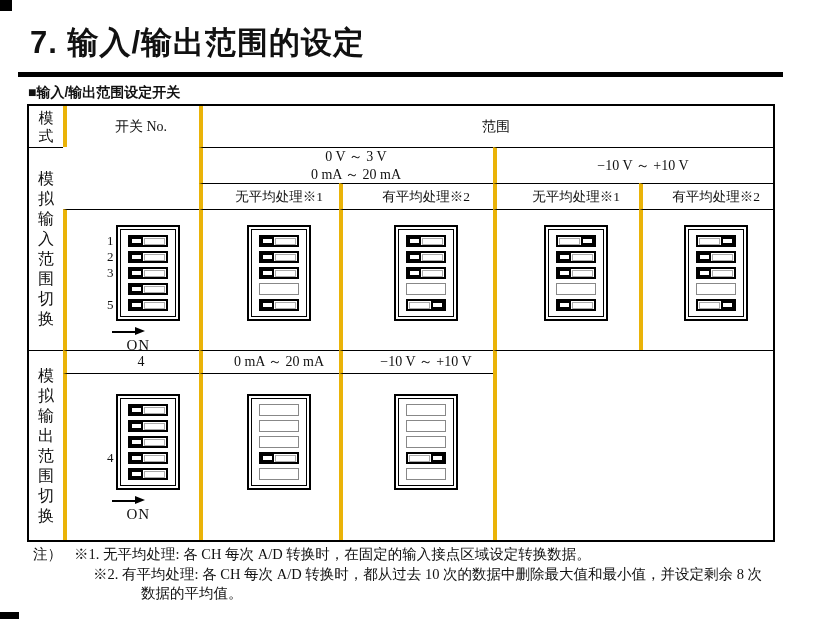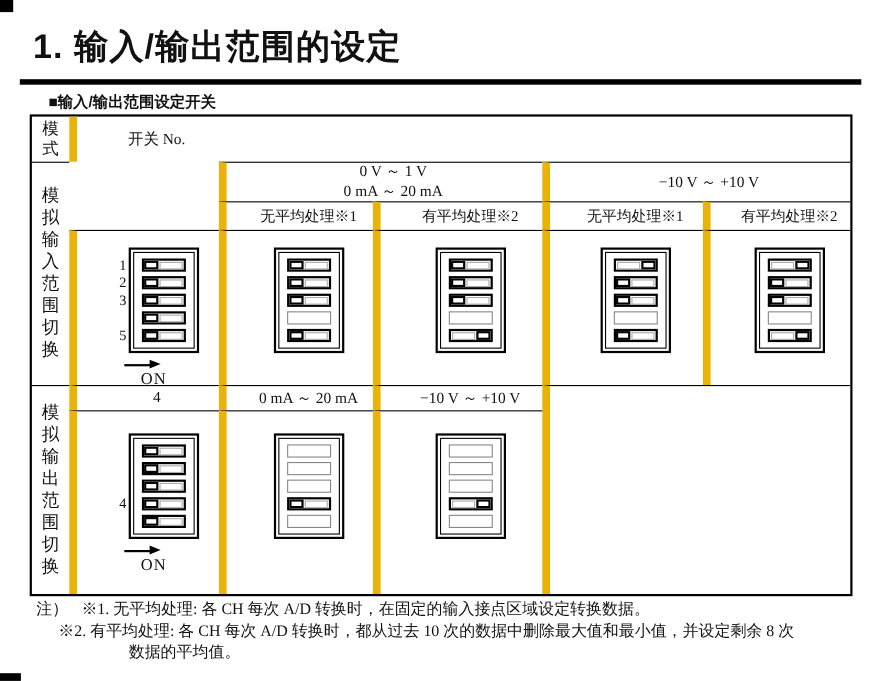--- a/index.html
+++ b/index.html
@@ -11,36 +11,36 @@
   .corner-top { left:0; top:0; width:12px; height:11px; }
   .corner-bottom { left:0; top:612px; width:19px; height:7px; }
 
   .title {
     position:absolute; left:30px; top:22px;
     font-family:"Liberation Sans", sans-serif; font-weight:bold; font-size:31px;
     letter-spacing:1px; white-space:nowrap;
   }
   .rule { position:absolute; left:18px; top:72px; width:765px; height:5px; background:#000; }
   .section-heading {
-    position:absolute; left:44px; top:84px;
+    position:absolute; left:28px; top:84px;
     font-family:"Liberation Sans", sans-serif; font-weight:bold; font-size:14px;
   }
 
   .range-table {
     position:absolute; left:27px; top:104px; width:748px; height:438px;
     display:grid;
     grid-template-columns:34px 136px 140px 154px 146px 134px;
     grid-template-rows:41px 36px 26px 141px 23px 167px;
     border:2px solid #000; box-sizing:border-box; background:#fff;
   }
   .cell {
     display:flex; align-items:center; justify-content:center;
     box-sizing:border-box; font-size:14px; text-align:center; overflow:hidden;
   }
-  .bl { border-left:7px solid #eab308;padding-left:16px; }
+  .bl { border-left:4px solid #eab308;padding-left:16px; }
   .bt { border-top:1px solid #000; }
   .vert { flex-direction:column; line-height:20px; font-size:16px; }
   .vert-sm { flex-direction:column; line-height:18px; font-size:15px; }
   .two-line { flex-direction:column; line-height:18px; }
   .subhdr { font-size:13.5px; }
 
   .dipcell { align-items:flex-start; }
   .pad1 { padding-top:15px; }
   .pad2 { padding-top:20px; }
 
@@ -57,53 +57,54 @@
   .fill { flex:1; border:1px solid #aaa; margin:0.5px 1px; }
   .dip-arrow { position:relative; width:33px; height:9px; margin:6px 0 0 9px; }
   .dip-arrow-line { position:absolute; left:0; top:3.5px; width:24px; height:2px; background:#000; }
   .dip-arrow-head { position:absolute; right:0; top:0; width:0; height:0;
     border-left:10px solid #000; border-top:4.5px solid transparent; border-bottom:4.5px solid transparent; }
   .dip-on { margin-left:24px; margin-top:1px; font-size:15px; letter-spacing:1px; }
 
   .notes { position:absolute; left:33px; top:545px; font-size:14.5px; line-height:19.5px; }
   .note-row { white-space:nowrap; }
   .note-prefix { display:inline-block; margin-right:12px; }
-  .note-indent1 { margin-left:20px; }
-  .note-indent2 { margin-left:84px; }
+  .note-indent1 { margin-left:60px; }
+  .note-indent2 { margin-left:108px; }
 </style>
 </head>
 <body>
 
 <div class="corner-mark corner-top"></div>
 <div class="corner-mark corner-bottom"></div>
 
-<div class="title">1. 输入/输出范围的设定</div>
+<div class="title">7. 输入/输出范围的设定</div>
 <div class="rule"></div>
 <div class="section-heading">■输入/输出范围设定开关</div>
 
 <div class="range-table">
 
   <div class="cell vert-sm" style="grid-area:1/1/2/2">
       <div>模</div>
       <div>式</div>
     </div>
   <div class="cell bl" style="grid-area:1/2/2/3">开关 No.</div>
+  <div class="cell bl" style="grid-area:1/3/2/7">范围</div>
 
   <div class="cell vert bt" style="grid-area:2/1/5/2">
       <div>模</div>
       <div>拟</div>
       <div>输</div>
       <div>入</div>
       <div>范</div>
       <div>围</div>
       <div>切</div>
       <div>换</div>
     </div>
   <div class="cell two-line bl bt" style="grid-area:2/3/3/5">
-    <div>0 V ～ 1 V</div>
+    <div>0 V ～ 3 V</div>
     <div>0 mA ～ 20 mA</div>
   </div>
   <div class="cell bl bt" style="grid-area:2/5/3/7">−10 V ～ +10 V</div>
 
   <div class="cell subhdr bl bt" style="grid-area:3/3/4/4">无平均处理※1</div>
   <div class="cell subhdr bl bt" style="grid-area:3/4/4/5">有平均处理※2</div>
   <div class="cell subhdr bl bt" style="grid-area:3/5/4/6">无平均处理※1</div>
   <div class="cell subhdr bl bt" style="grid-area:3/6/4/7">有平均处理※2</div>
 
   <div class="cell dipcell pad1 bl bt" style="grid-area:4/2/5/3">

